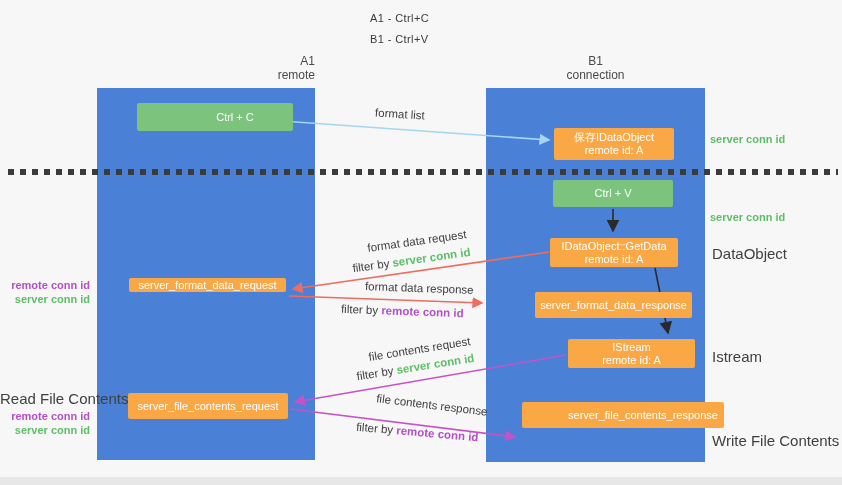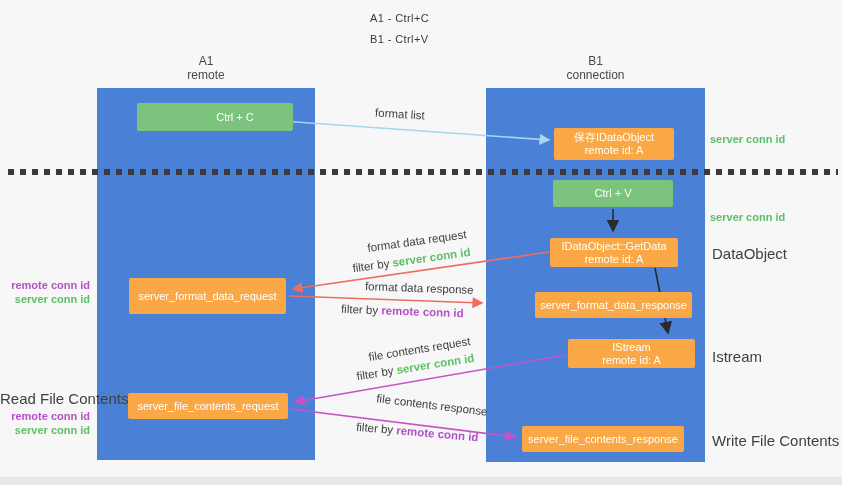--- a/index.html
+++ b/index.html
@@ -2,45 +2,45 @@
 <html><head>
 <meta charset="utf-8">
 <style>
   html,body{margin:0;padding:0;}
   body{font-family:"Liberation Sans",sans-serif;background:#f7f7f7;}
   .canvas{position:relative;width:842px;height:485px;background:#f7f7f7;overflow:hidden;}
 
   .title{position:absolute;left:370px;top:8px;font-size:11px;line-height:21px;color:#3a3a3a;letter-spacing:.4px;}
 
   .col-header{position:absolute;top:54px;text-align:center;font-size:12px;line-height:14px;color:#4a4a4a;}
-  .col-header.a1{left:97px;width:218px;}
+  .col-header.a1{left:97px;width:218px;text-align:right;}
   .col-header.b1{left:486px;width:219px;}
 
   .lifeline{position:absolute;background:#4a80d6;}
   .lifeline.a1{left:97px;top:88px;width:218px;height:372px;}
   .lifeline.b1{left:486px;top:88px;width:219px;height:374px;}
 
   .divider{position:absolute;left:8px;top:169px;width:830px;height:6px;
     background:repeating-linear-gradient(90deg,#3b3b3b 0 6px,transparent 6px 12px);}
 
   svg.arrows{position:absolute;left:0;top:0;width:842px;height:485px;pointer-events:none;}
 
   .box{position:absolute;display:flex;flex-direction:column;align-items:center;justify-content:center;
     color:#fff;font-size:11px;line-height:13px;text-align:center;border-radius:2px;}
   .box.green{background:#7cc47e;}
   .box.orange{background:#f9a845;}
   .box.ctrl-c{left:137px;top:103px;width:116px;height:28px;padding-left:40px;}
   .box.save-ido{left:554px;top:128px;width:120px;height:32px;}
   .box.ctrl-v{left:553px;top:180px;width:120px;height:27px;}
   .box.getdata{left:550px;top:238px;width:128px;height:29px;align-items:center;}
-  .box.fmt-req{left:129px;top:278px;width:157px;height:36px;}
+  .box.fmt-req{left:129px;top:278px;width:157px;height:14px;}
   .box.fmt-res{left:487px;top:292px;width:157px;height:26px;margin-left:48px;}
   .box.istream{left:568px;top:339px;width:127px;height:29px;}
   .box.file-req{left:128px;top:393px;width:160px;height:26px;}
-  .box.file-res{left:522px;top:426px;width:162px;height:26px;}
+  .box.file-res{left:522px;top:402px;width:162px;height:26px;padding-left:40px;}
 
   .elabel{position:absolute;white-space:nowrap;font-size:11.5px;color:#3f3f3f;}
   .elabel .key-green{color:#5cbf66;font-weight:700;}
   .elabel .key-purple{color:#b350c9;font-weight:700;}
   .lbl-format-list{left:375px;top:108px;transform:rotate(3.5deg);}
   .lbl-fdr{left:367px;top:235px;transform:rotate(-8deg);}
   .lbl-fdr-filter{left:352px;top:254px;transform:rotate(-8deg);}
   .lbl-fdres{left:365px;top:282px;transform:rotate(2deg);}
   .lbl-fdres-filter{left:341px;top:305px;transform:rotate(2deg);}
   .lbl-fcr{left:368px;top:343px;transform:rotate(-9deg);}

